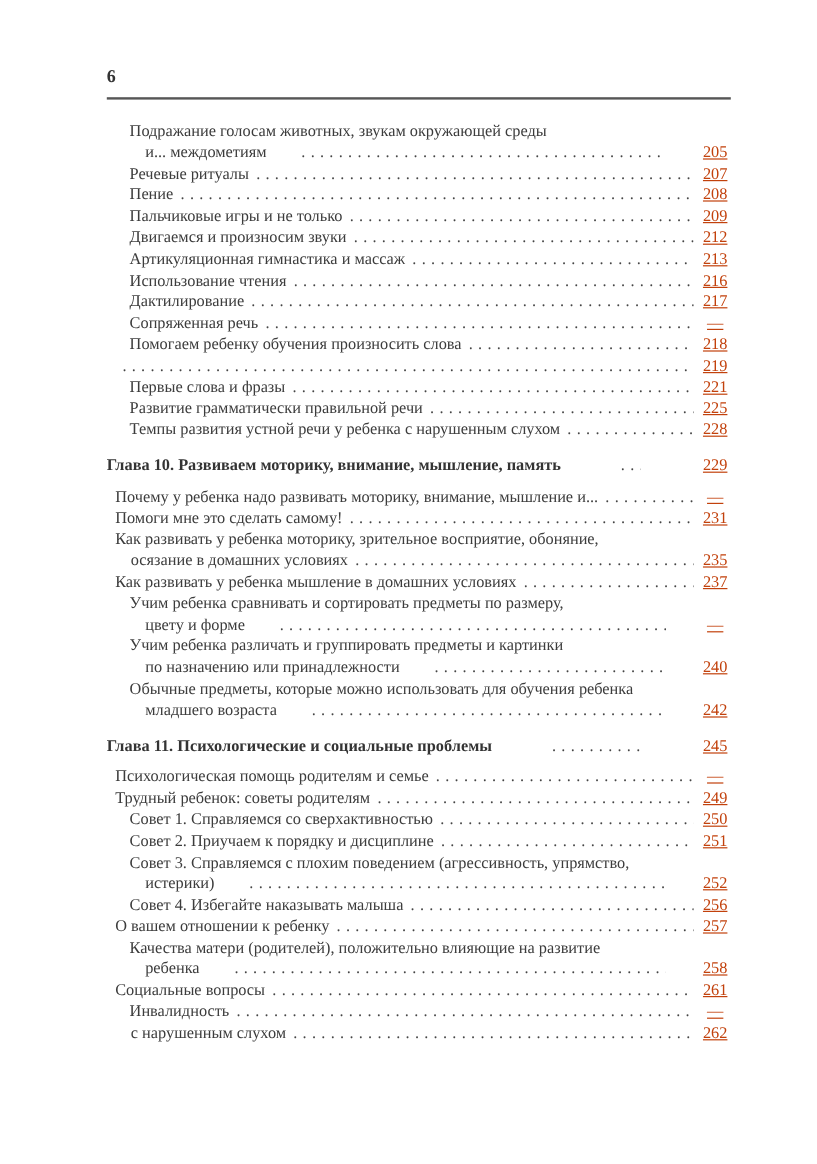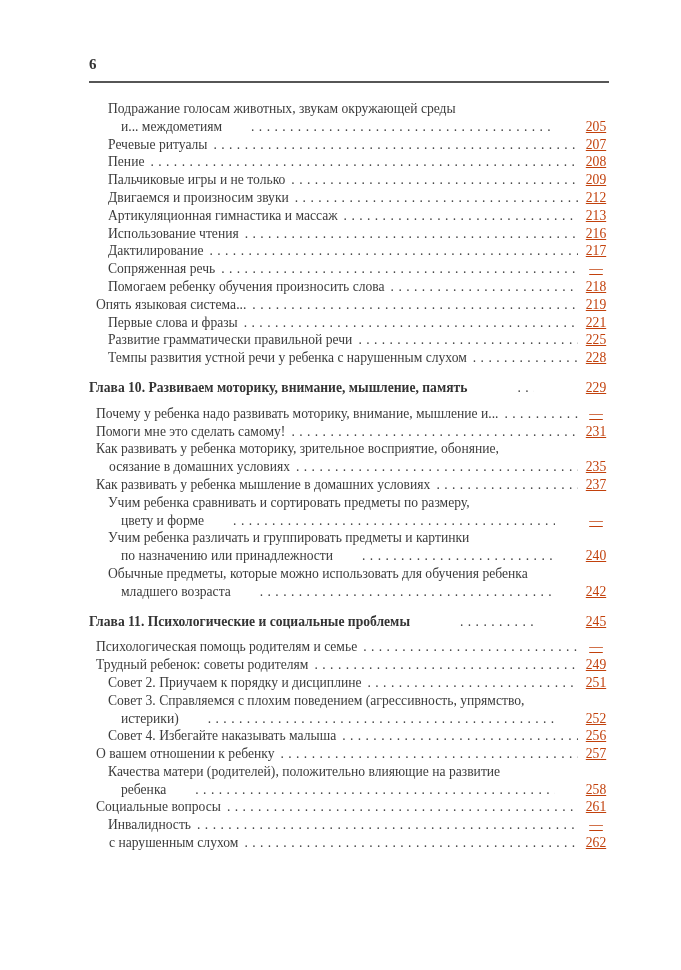--- a/index.html
+++ b/index.html
@@ -117,21 +117,20 @@
     <span class="label">Сопряженная речь</span>
     <span class="leader"></span>
     <span class="pg">—</span>
   </div>
       <div class="row lvl2">
     <span class="label">Помогаем ребенку обучения произносить слова</span>
     <span class="leader"></span>
     <span class="pg">218</span>
   </div>
       <div class="row lvl1">
-    <span class="label">Опять языковая система...</span>
     <span class="leader"></span>
     <span class="pg">219</span>
   </div>
       <div class="row lvl2">
     <span class="label">Первые слова и фразы</span>
     <span class="leader"></span>
     <span class="pg">221</span>
   </div>
       <div class="row lvl2">
     <span class="label">Развитие грамматически правильной речи</span>
@@ -208,20 +207,25 @@
     <span class="label">Психологическая помощь родителям и семье</span>
     <span class="leader"></span>
     <span class="pg">—</span>
   </div>
       <div class="row lvl1">
     <span class="label">Трудный ребенок: советы родителям</span>
     <span class="leader"></span>
     <span class="pg">249</span>
   </div>
       <div class="row lvl2">
+    <span class="label">Совет 1. Справляемся со сверхактивностью</span>
+    <span class="leader"></span>
+    <span class="pg">250</span>
+  </div>
+      <div class="row lvl2">
     <span class="label">Совет 2. Приучаем к порядку и дисциплине</span>
     <span class="leader"></span>
     <span class="pg">251</span>
   </div>
       <div class="row lvl2">
     <span class="label">Совет 3. Справляемся с плохим поведением (агрессивность, упрямство,</span>
 
   </div>
       <div class="row lvl2 cont">
     <span class="label">истерики)</span>

